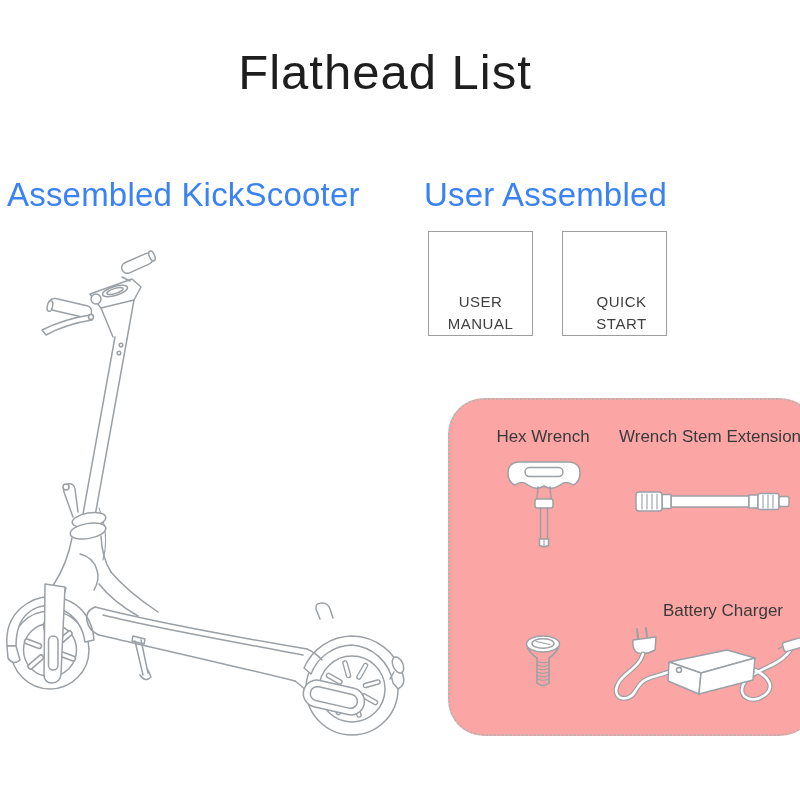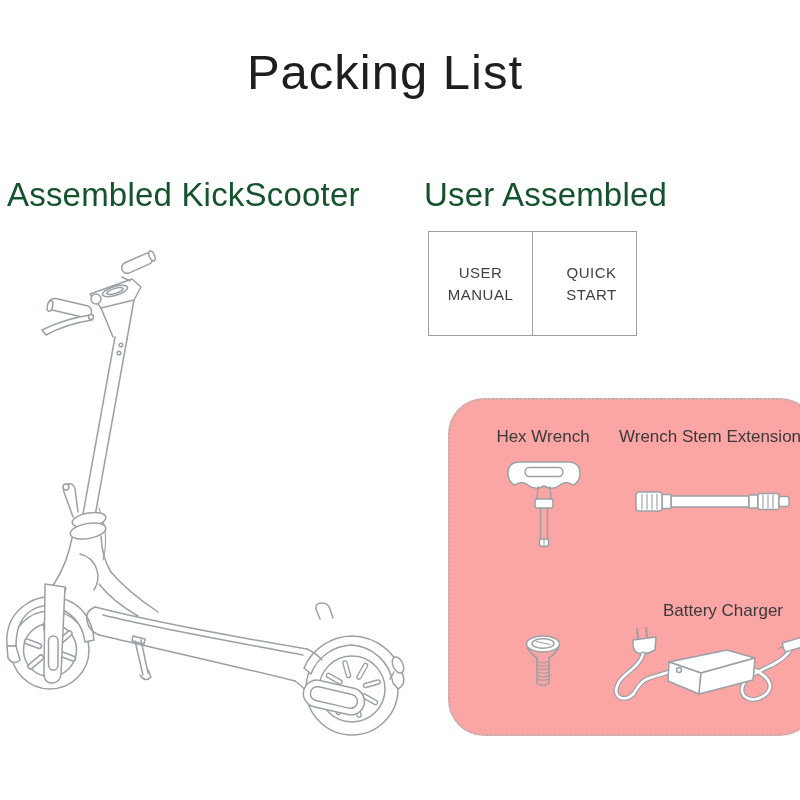--- a/index.html
+++ b/index.html
@@ -7,34 +7,34 @@
     position:relative;width:800px;height:800px;background:#fff;overflow:hidden;
     font-family:"Liberation Sans","DejaVu Sans",sans-serif;color:#2e2e2e;
   }
   .title{
     position:absolute;top:44px;left:0;width:800px;box-sizing:border-box;
     padding-right:30px;margin:0;text-align:center;
     font-size:49px;font-weight:400;letter-spacing:1px;color:#1e1e1e;
   }
   .heading{
     position:absolute;margin:0;font-size:33px;font-weight:400;
-    letter-spacing:0.2px;color:#14532d;white-space:nowrap;
+    letter-spacing:0.2px;color:#3b82f6;white-space:nowrap;
   }
   .h-scooter{left:7px;top:176px;}
   .h-materials{left:424px;top:176px;}
   .h-accessories{left:423px;top:344px;}
   .card{
     position:absolute;top:231px;width:105px;height:105px;box-sizing:border-box;
     border:1px solid #9e9e9e;background:#fff;
-    display:flex;align-items:center;justify-content:center;text-align:center;
+    display:flex;align-items:flex-end;justify-content:center;text-align:center;
   }
   .card-text{font-size:15px;line-height:22px;letter-spacing:0.5px;color:#3f3f3f;}
   .card-text span{display:block;}
   .card-1{left:428px;}
-  .card-2{left:532px;padding-left:14px;}
+  .card-2{left:562px;padding-left:14px;}
   .card-3{left:692px;}
   .acc-box{
     position:absolute;left:448px;top:398px;width:368px;height:338px;
     box-sizing:border-box;border:2px dotted #b3b3b3;border-radius:36px;background:#fca5a5;
   }
   .acc-label{
     position:absolute;font-size:17px;color:#3a3a3a;text-align:center;white-space:nowrap;
   }
   .lbl-hex{left:13px;top:27px;width:160px;}
   .lbl-valve{left:169px;top:27px;width:182px;}
@@ -55,21 +55,21 @@
   .to{stroke:#9aa0a5;stroke-width:5.5;stroke-linecap:round;fill:none;}
   .ti{stroke:#fff;stroke-width:2.8;stroke-linecap:round;fill:none;}
   .co{stroke:#9aa0a5;stroke-width:5;stroke-linecap:round;fill:none;}
   .ci{stroke:#fff;stroke-width:2.6;stroke-linecap:round;fill:none;}
 </style>
 </head>
 <body>
 
 <div class="page">
 
-  <h1 class="title">Packing List</h1>
+  <h1 class="title">Flathead List</h1>
 
   <h2 class="heading h-scooter">Assembled KickScooter</h2>
   <h2 class="heading h-materials">User Assembled</h2>
 
   <div class="card card-1">
     <div class="card-text">
       <span>USER</span>
       <span>MANUAL</span>
     </div>
   </div>

